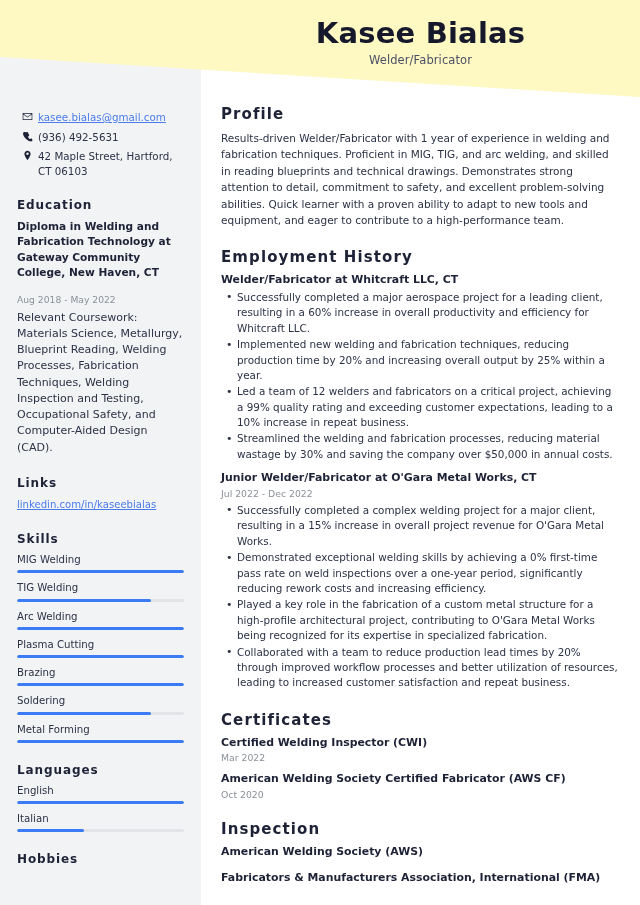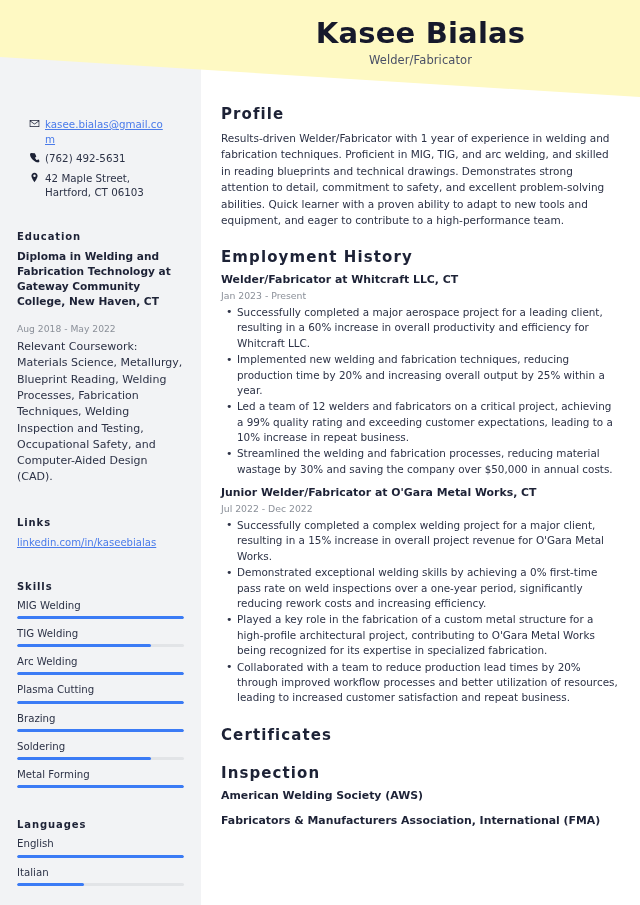--- a/index.html
+++ b/index.html
@@ -75,21 +75,21 @@
 
   
   .sb-content {
     position: relative;
     padding-top: 105px;
     z-index: 2;
   }
 
   .contact-list {
     list-style: none;
-    margin: 12px;
+    margin: 5px;
     padding: 0;
   }
   .contact-row {
     display: flex;
     align-items: flex-start;
     margin-bottom: 5px;
     font-size: 10.3px;
     line-height: 1.42;
     color: #2c3246;
   }
@@ -104,25 +104,25 @@
   .contact-icon svg { display: block; }
   .contact-text { flex: 1; }
   .contact-text a,
   .link-url {
     color: #4a7bea;
     text-decoration: underline;
     word-break: break-word;
   }
 
   .sb-heading {
-    font-size: 10px;
+    font-size: 12px;
     font-weight: bold;
     color: #1d2236;
     letter-spacing: 0.9px;
-    margin: 31px 0 7px 0;
+    margin: 20px 0 7px 0;
   }
 
   .edu-title {
     font-size: 10.6px;
     font-weight: bold;
     color: #1d2236;
     line-height: 1.42;
     margin-bottom: 14px;
   }
   .edu-date {
@@ -267,21 +267,21 @@
               </svg>
             </span>
             <span class="contact-text"><a href="#">kasee.bialas@gmail.com</a></span>
           </li>
           <li class="contact-row">
             <span class="contact-icon">
               <svg width="11" height="11" viewBox="0 0 16 16" fill="currentColor">
                 <path d="M3.2 1.5c-.6 0-1.2.4-1.5 1-.3.7-.3 1.6 0 2.7.6 2.2 2 4.4 3.8 6.1 1.8 1.8 4 3.1 6.1 3.7 1.1.3 2 .3 2.6 0 .6-.3 1-.9 1-1.5l-.6-2c-.1-.4-.5-.6-.9-.5l-2.2.7c-.3.1-.7 0-.9-.3L9 9.2c-.3-.4-.2-.9.1-1.2l1.2-1c.3-.2.4-.6.2-.9L8.9 2.4c-.2-.4-.5-.6-.9-.6L3.2 1.5z"></path>
               </svg>
             </span>
-            <span class="contact-text">(762) 492-5631</span>
+            <span class="contact-text">(936) 492-5631</span>
           </li>
           <li class="contact-row">
             <span class="contact-icon">
               <svg width="11" height="11" viewBox="0 0 16 16" fill="currentColor">
                 <path d="M8 1C5.5 1 3.5 3 3.5 5.5 3.5 9 8 15 8 15s4.5-6 4.5-9.5C12.5 3 10.5 1 8 1zm0 6.2a1.8 1.8 0 110-3.6 1.8 1.8 0 010 3.6z"></path>
               </svg>
             </span>
             <span class="contact-text">42 Maple Street, Hartford, CT 06103</span>
           </li>
         </ul>
@@ -371,21 +371,20 @@
     <div class="section">
       <div class="sec-heading">Profile</div>
       <p class="profile-text">Results-driven Welder/Fabricator with 1 year of experience in welding and fabrication techniques. Proficient in MIG, TIG, and arc welding, and skilled in reading blueprints and technical drawings. Demonstrates strong attention to detail, commitment to safety, and excellent problem-solving abilities. Quick learner with a proven ability to adapt to new tools and equipment, and eager to contribute to a high-performance team.</p>
     </div>
 
     <div class="section spaced">
       <div class="sec-heading">Employment History</div>
       <div id="jobs-list">
           <div class="job">
             <div class="job-title">Welder/Fabricator at Whitcraft LLC, CT</div>
-            <div class="job-date">Jan 2023 - Present</div>
             <ul class="bullets">
               <li>Successfully completed a major aerospace project for a leading client, resulting in a 60% increase in overall productivity and efficiency for Whitcraft LLC.</li>
               <li>Implemented new welding and fabrication techniques, reducing production time by 20% and increasing overall output by 25% within a year.</li>
               <li>Led a team of 12 welders and fabricators on a critical project, achieving a 99% quality rating and exceeding customer expectations, leading to a 10% increase in repeat business.</li>
               <li>Streamlined the welding and fabrication processes, reducing material wastage by 30% and saving the company over $50,000 in annual costs.</li>
             </ul>
           </div>
           <div class="job">
             <div class="job-title">Junior Welder/Fabricator at O'Gara Metal Works, CT</div>
             <div class="job-date">Jul 2022 - Dec 2022</div>
@@ -394,20 +393,30 @@
               <li>Demonstrated exceptional welding skills by achieving a 0% first-time pass rate on weld inspections over a one-year period, significantly reducing rework costs and increasing efficiency.</li>
               <li>Played a key role in the fabrication of a custom metal structure for a high-profile architectural project, contributing to O'Gara Metal Works being recognized for its expertise in specialized fabrication.</li>
               <li>Collaborated with a team to reduce production lead times by 20% through improved workflow processes and better utilization of resources, leading to increased customer satisfaction and repeat business.</li>
             </ul>
           </div>
         </div>
     </div>
 
     <div class="section spaced">
       <div class="sec-heading">Certificates</div>
+      <div id="certs-list">
+          <div class="cert-item">
+            <div class="cert-name">Certified Welding Inspector (CWI)</div>
+            <div class="cert-date">Mar 2022</div>
+          </div>
+          <div class="cert-item">
+            <div class="cert-name">American Welding Society Certified Fabricator (AWS CF)</div>
+            <div class="cert-date">Oct 2020</div>
+          </div>
+        </div>
     </div>
 
     <div class="section spaced">
       <div class="sec-heading">Inspection</div>
       <div id="members-list">
           <div class="member-item">American Welding Society (AWS)</div>
           <div class="member-item">Fabricators &amp; Manufacturers Association, International (FMA)</div>
         </div>
     </div>
   </div>

